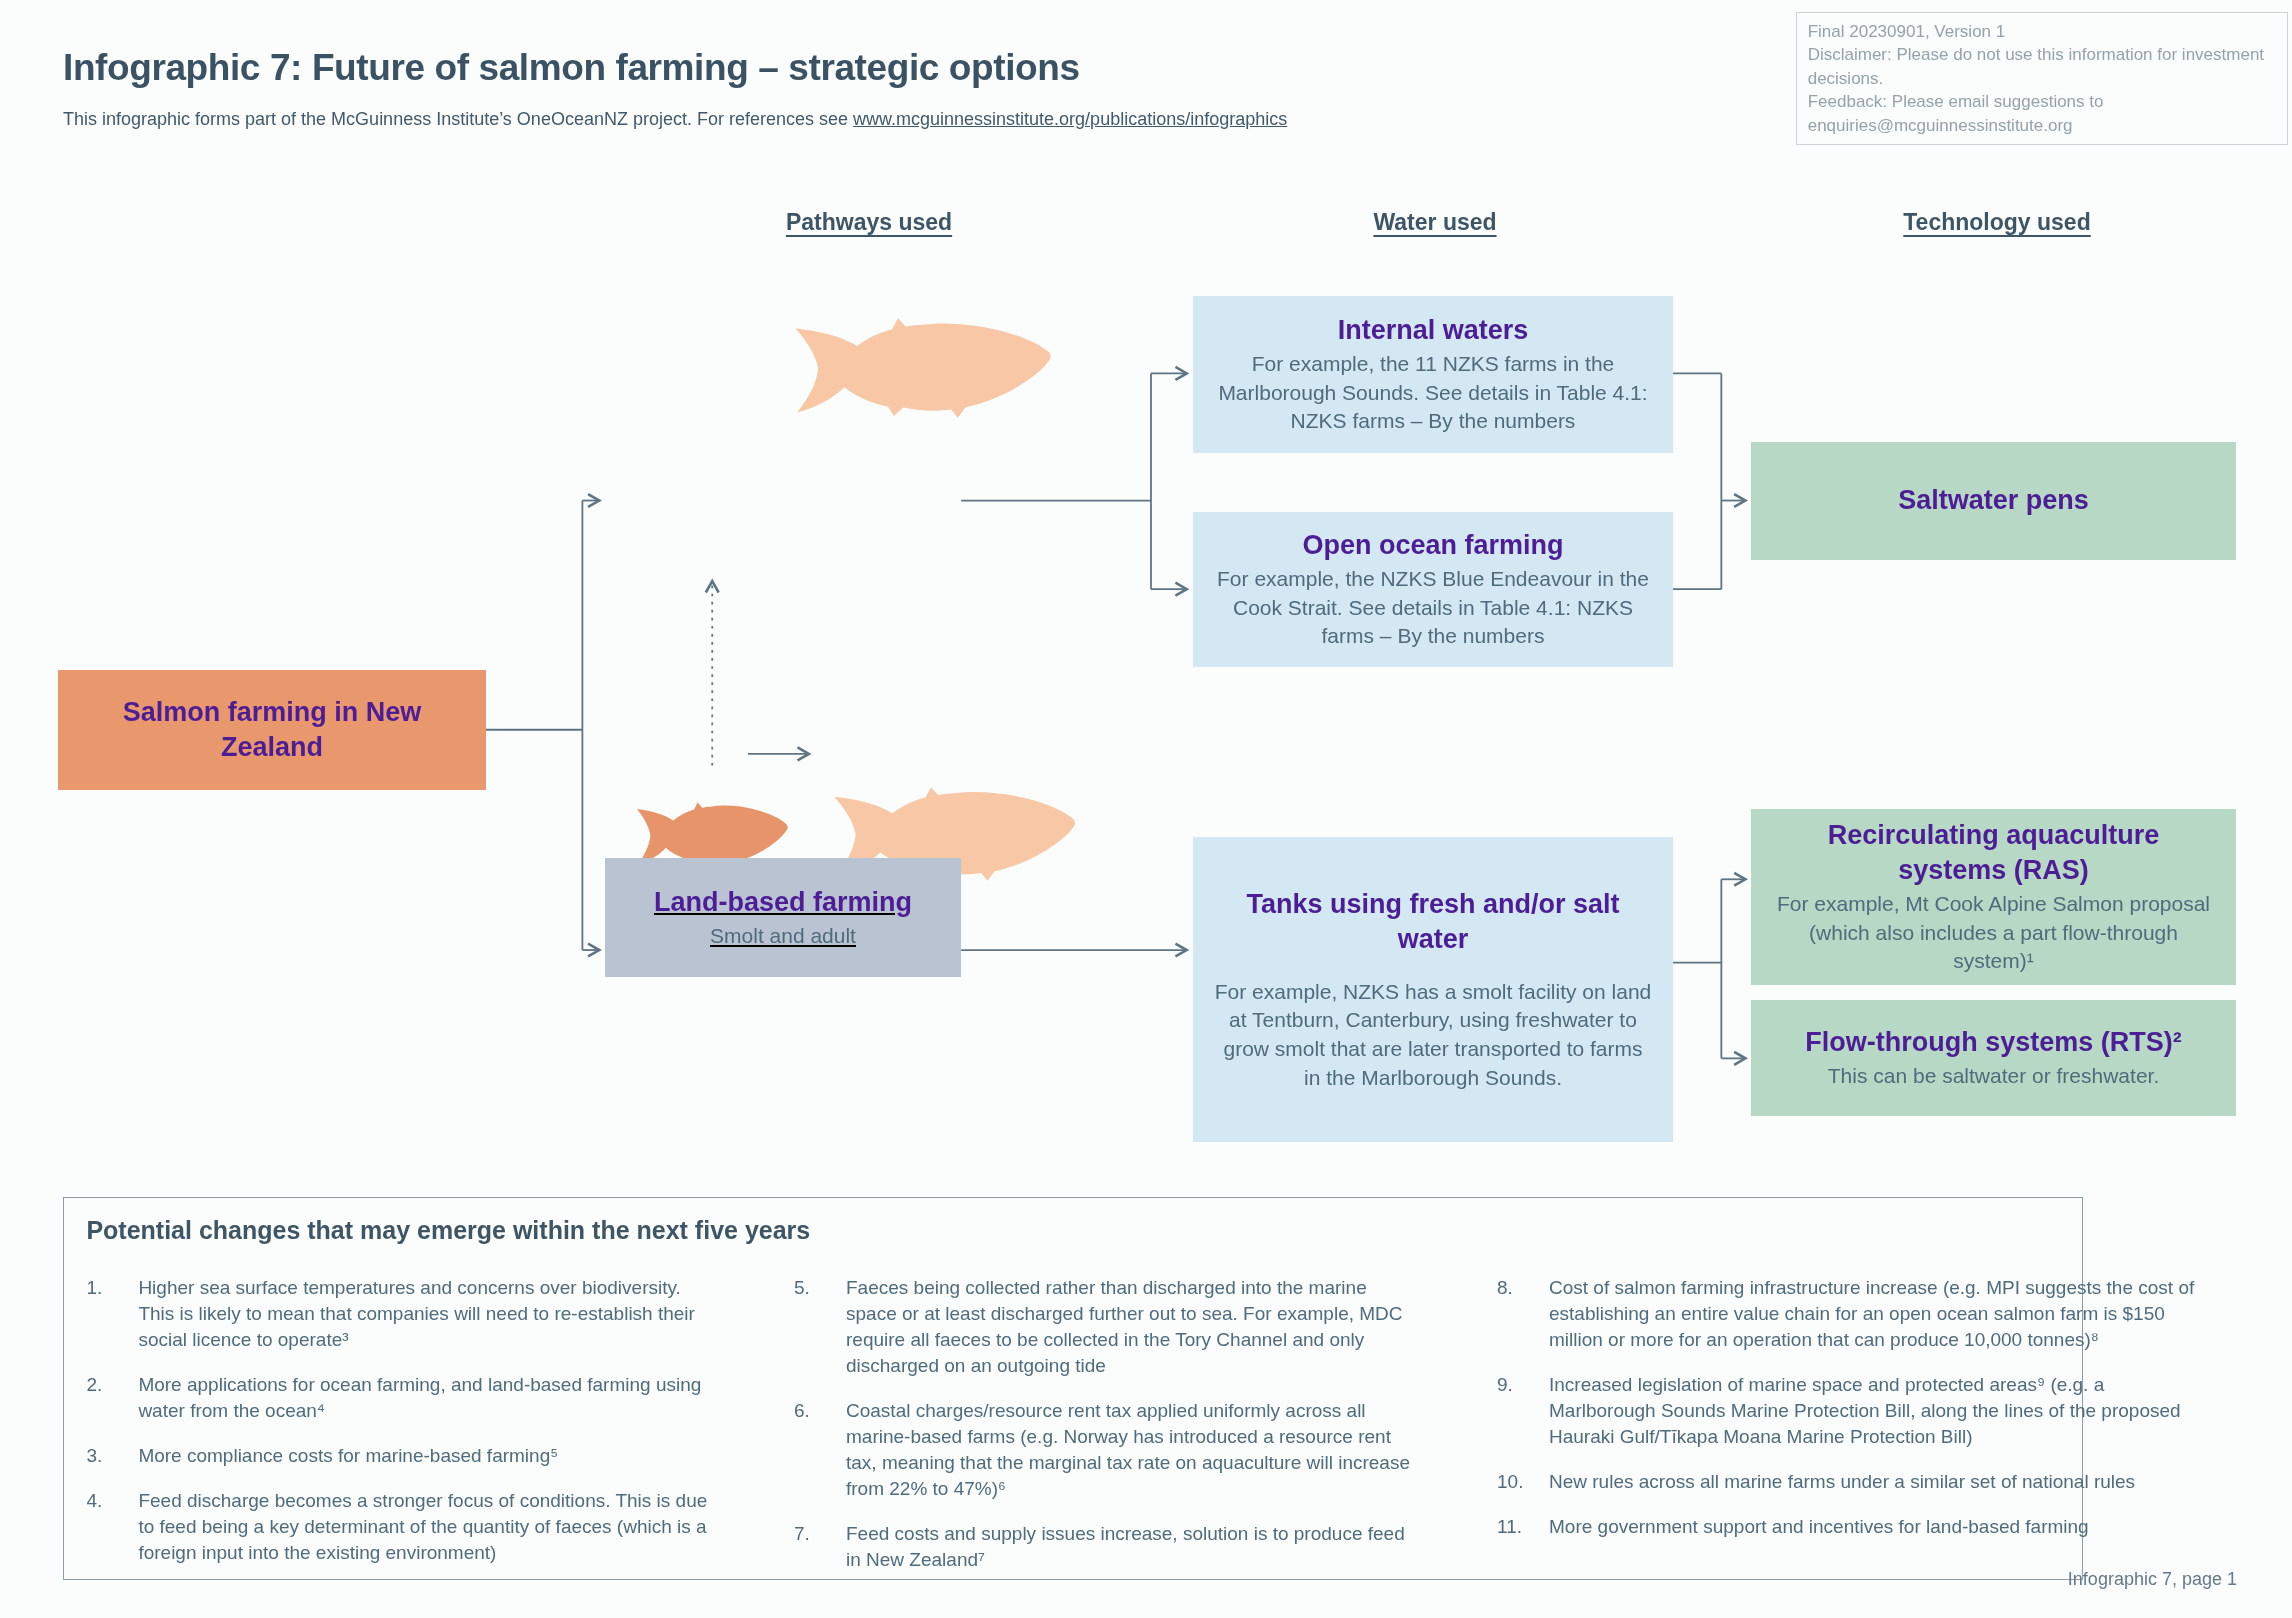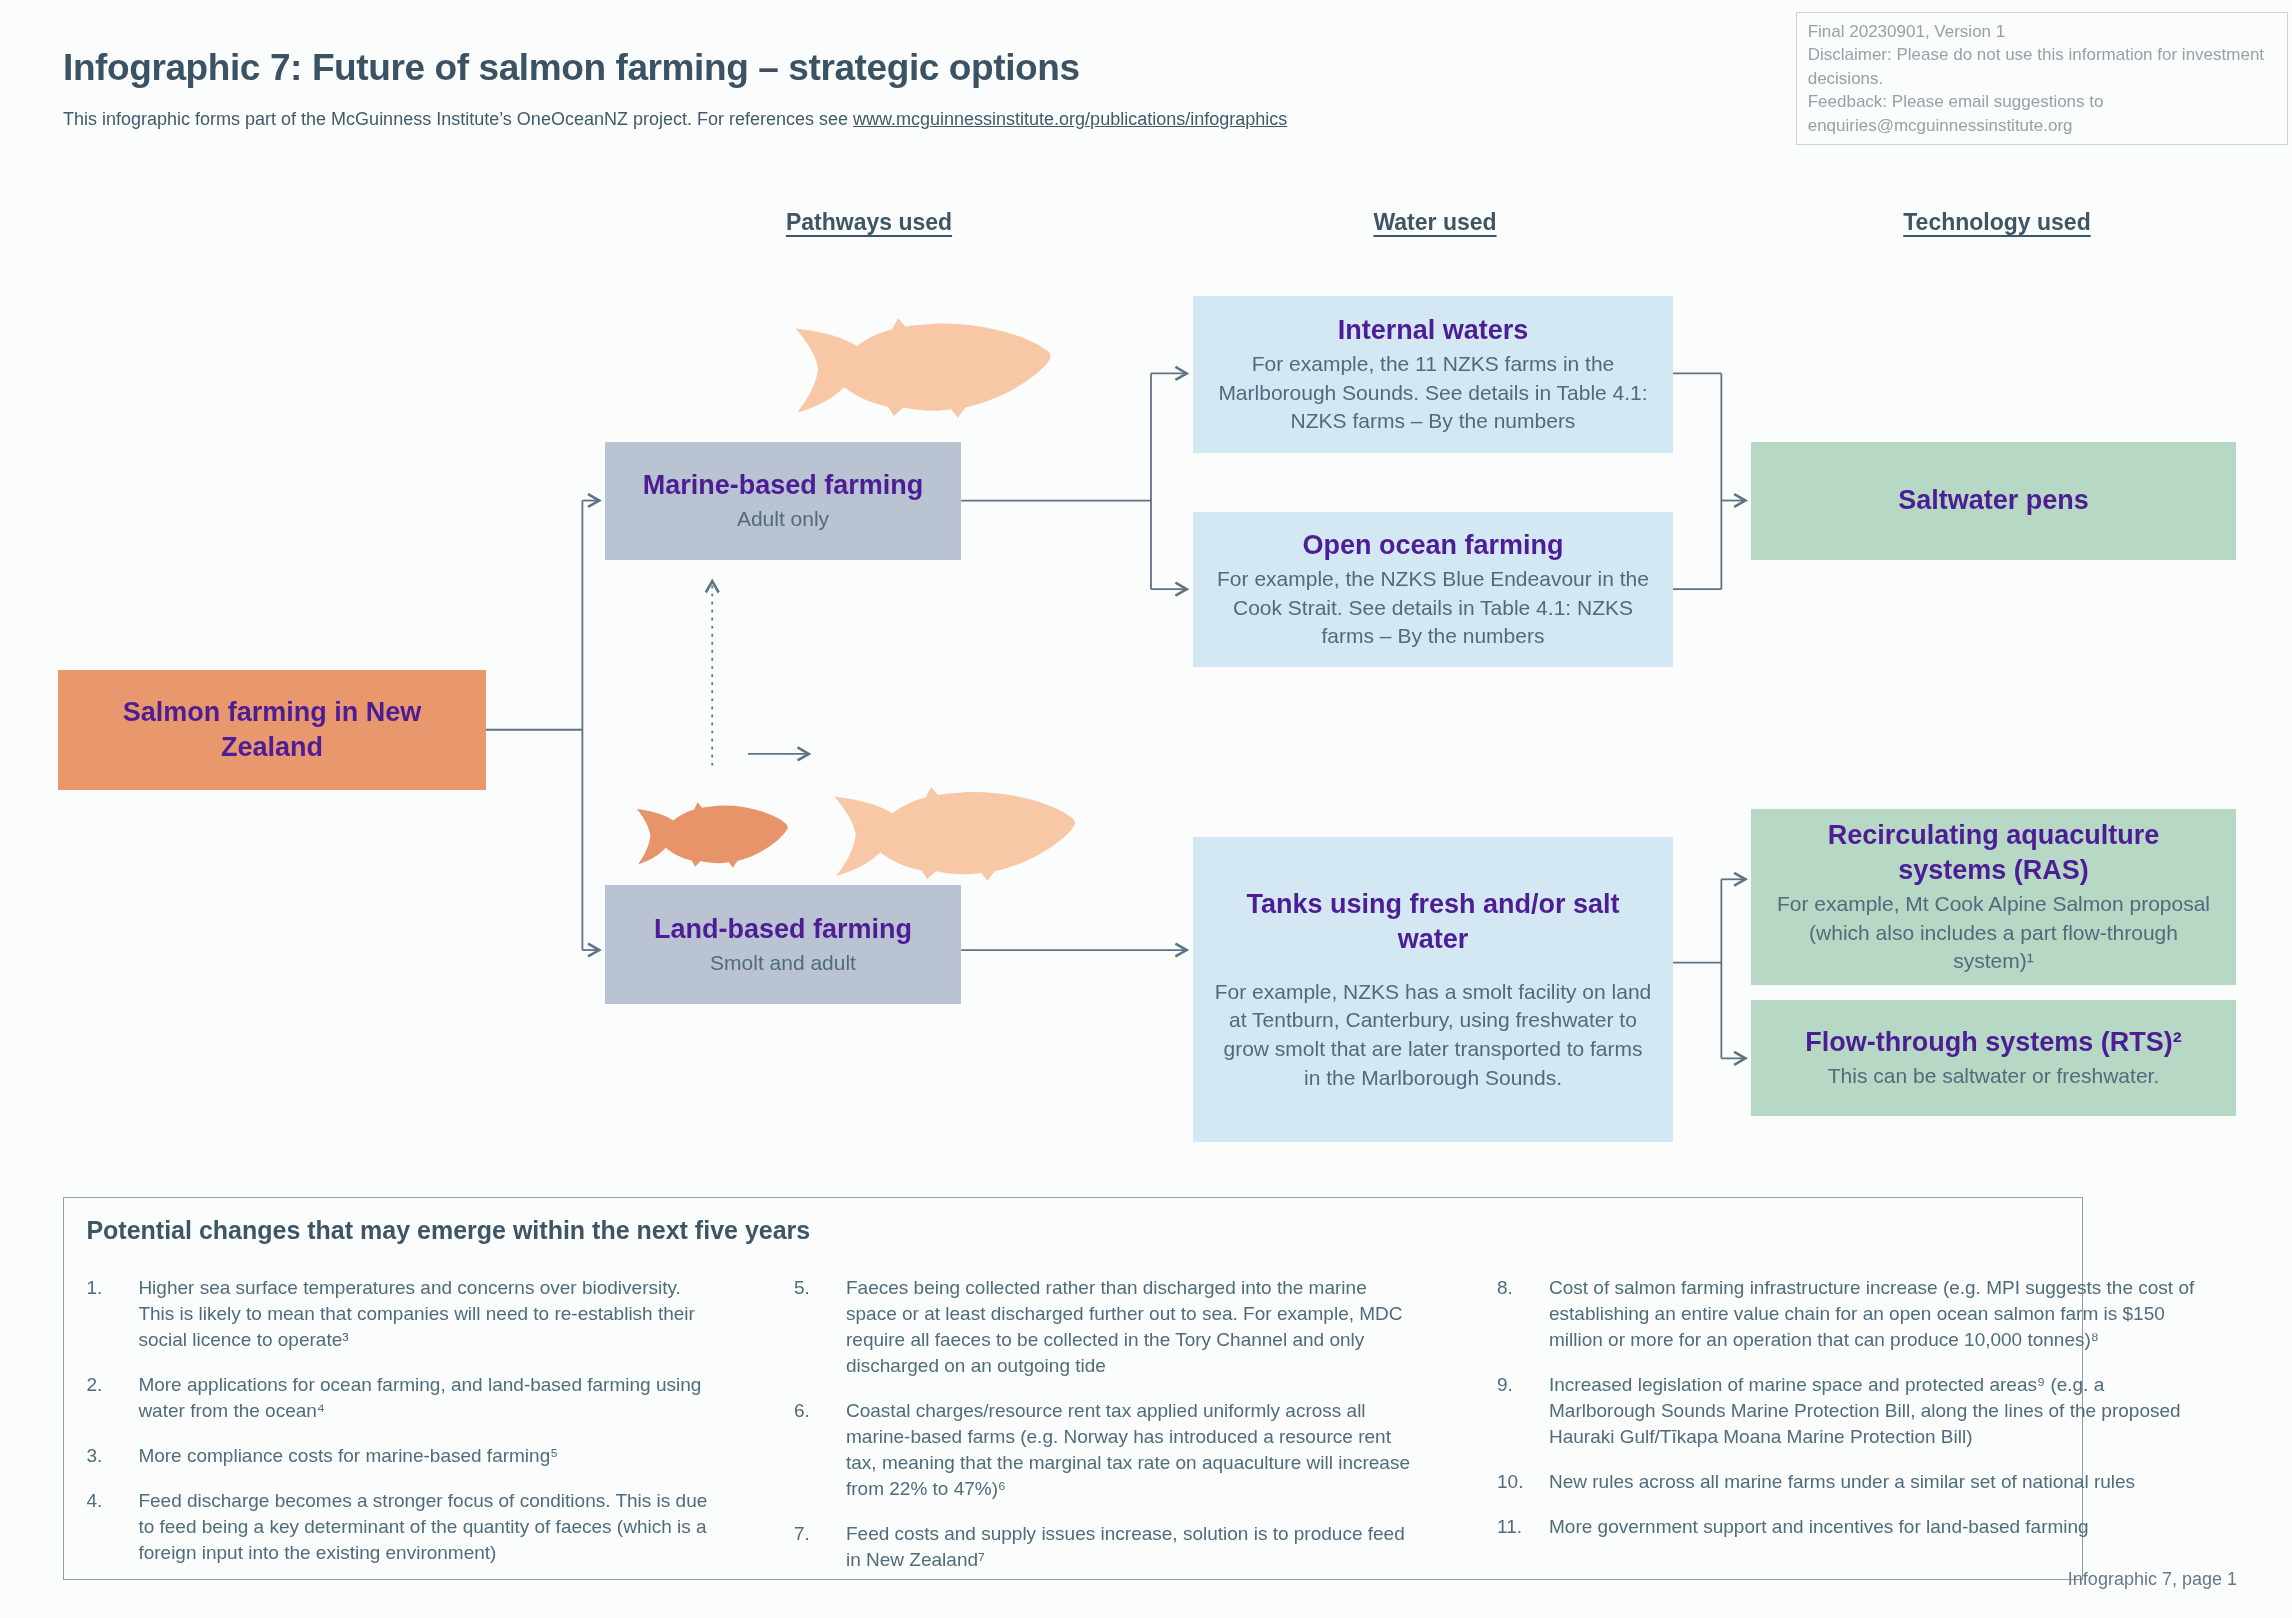--- a/index.html
+++ b/index.html
@@ -21,21 +21,21 @@
            font-size:23px;font-weight:bold;color:#3e5566;
            text-decoration:underline;text-underline-offset:5.4px;text-decoration-thickness:1.8px;}
 
   
   .box{position:absolute;display:flex;flex-direction:column;align-items:center;
        justify-content:center;text-align:center;box-sizing:border-box;padding:5.4px 19.7px;}
   .bt{font-weight:bold;font-size:27px;color:#4c1d95;line-height:1.3;}
   .bb{font-size:21px;color:#4f6b7c;line-height:1.36;margin-top:1.8px;}
   .root{left:58px;top:670px;width:428px;height:120px;background:#e9986d;}
   .marine{left:605px;top:442px;width:356px;height:118px;background:#b9c3d2;}
-  .land{left:605px;top:885px;width:356px;height:119px;background:#b9c3d2;}
+  .land{left:605px;top:858px;width:356px;height:119px;background:#b9c3d2;text-decoration:underline;}
   .internal{left:1193px;top:296px;width:480px;height:157px;background:#d3e8f2;}
   .openocean{left:1193px;top:512px;width:480px;height:155px;background:#d3e8f2;}
   .tanks{left:1193px;top:837px;width:480px;height:305px;background:#d3e8f2;gap:19px;}
   .pens{left:1751px;top:442px;width:485px;height:118px;background:#b7d8c5;}
   .ras{left:1751px;top:809px;width:485px;height:176px;background:#b7d8c5;align-items:center;}
   .rts{left:1751px;top:1000px;width:485px;height:116px;background:#b7d8c5;}
 
   
   .changes{position:absolute;left:63px;top:1173px;width:2020px;height:383px;
            border:1.8px solid #8f9ca6;box-sizing:border-box;margin-top:24px;}
@@ -123,24 +123,20 @@
       <use href="#fish" fill="#e8946a"></use>
     </svg>
   <svg class="fish" style="left:822px;top:784px" width="269" height="100" viewBox="0 0 320 126">
       <use href="#fish" fill="#f7c7a6"></use>
     </svg>
 
   <div class="box root">
     <div class="bt">Salmon farming in New Zealand</div>
   </div>
 
-  <div class="box marine">
-    <div class="bt">Marine-based farming</div>
-    <div class="bb">Adult only</div>
-  </div>
 
   <div class="box land">
     <div class="bt">Land-based farming</div>
     <div class="bb">Smolt and adult</div>
   </div>
 
   <div class="box internal">
     <div class="bt">Internal waters</div>
     <div class="bb">For example, the 11 NZKS farms in the Marlborough Sounds. See details in Table 4.1: NZKS farms – By the numbers</div>
   </div>

